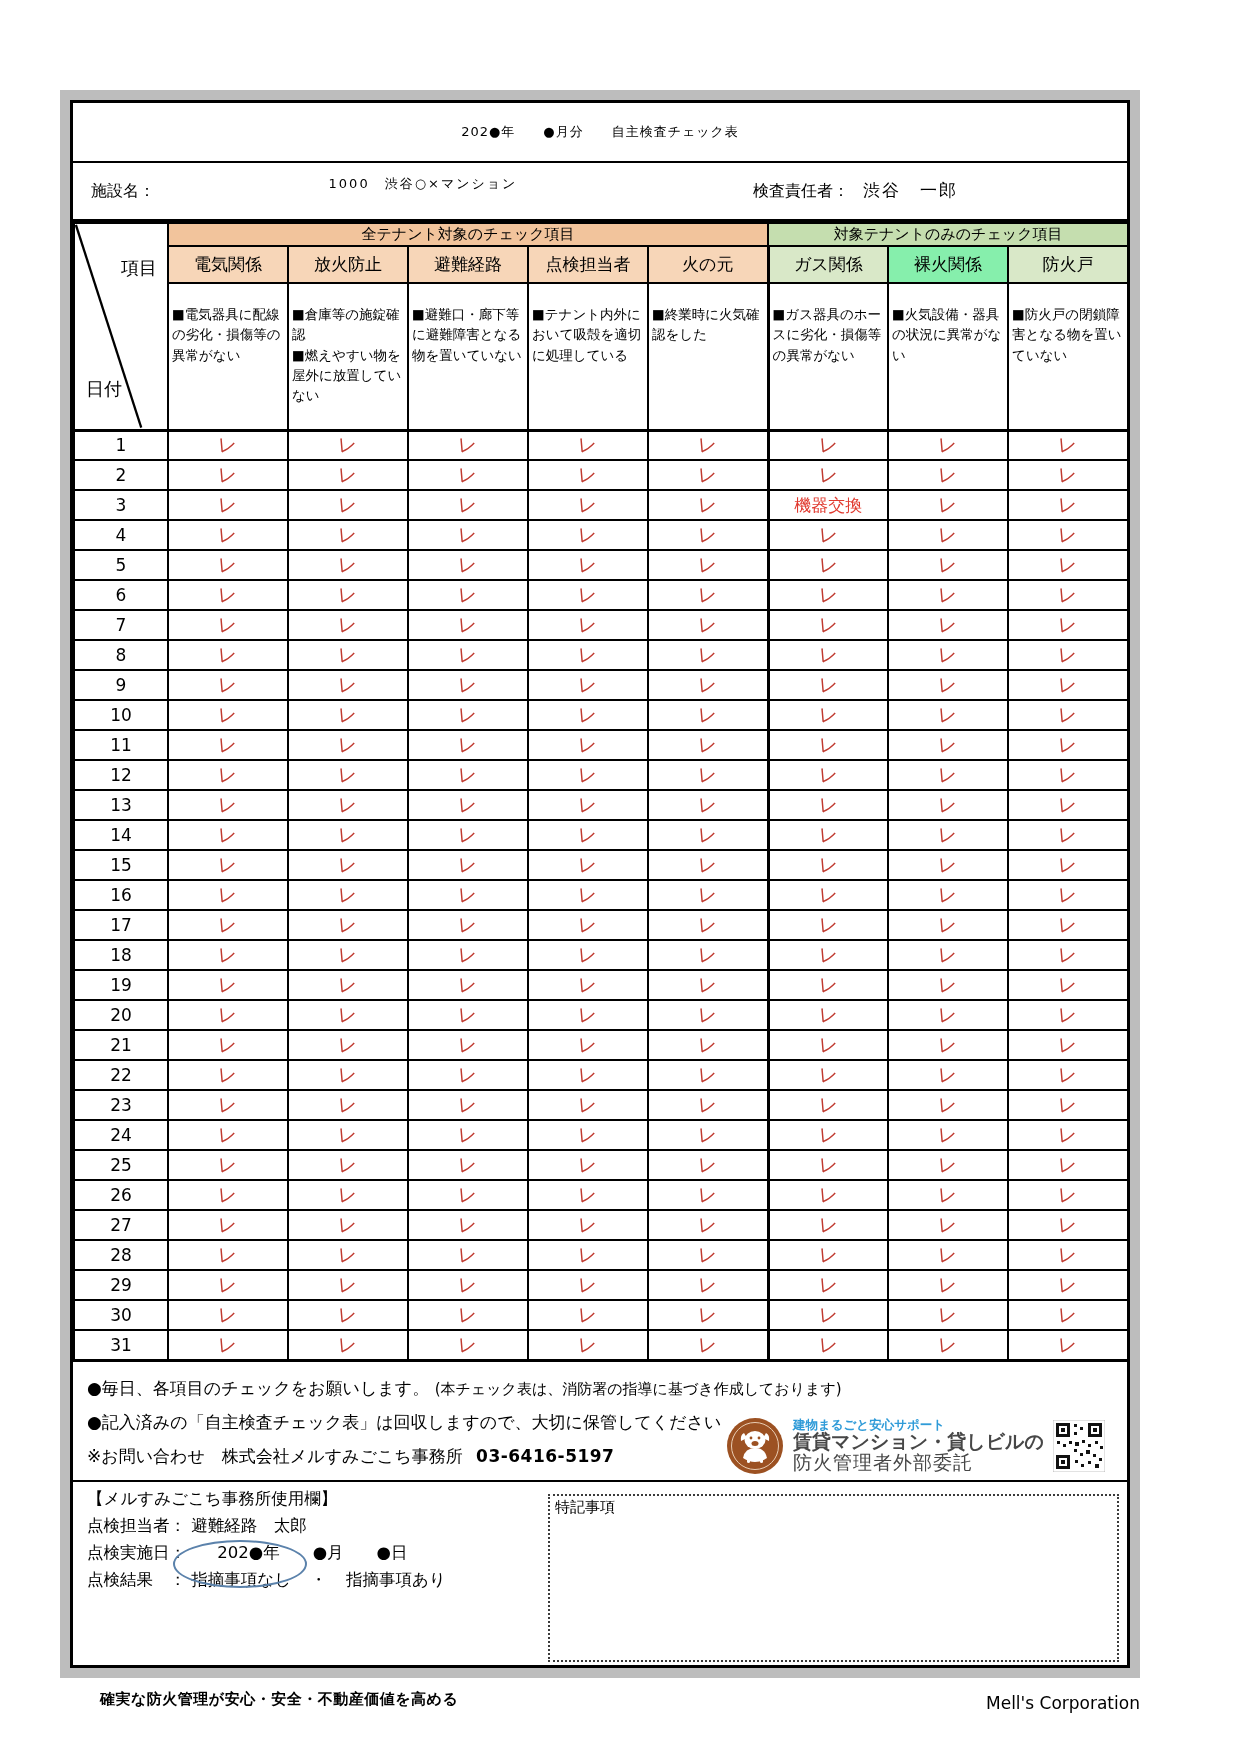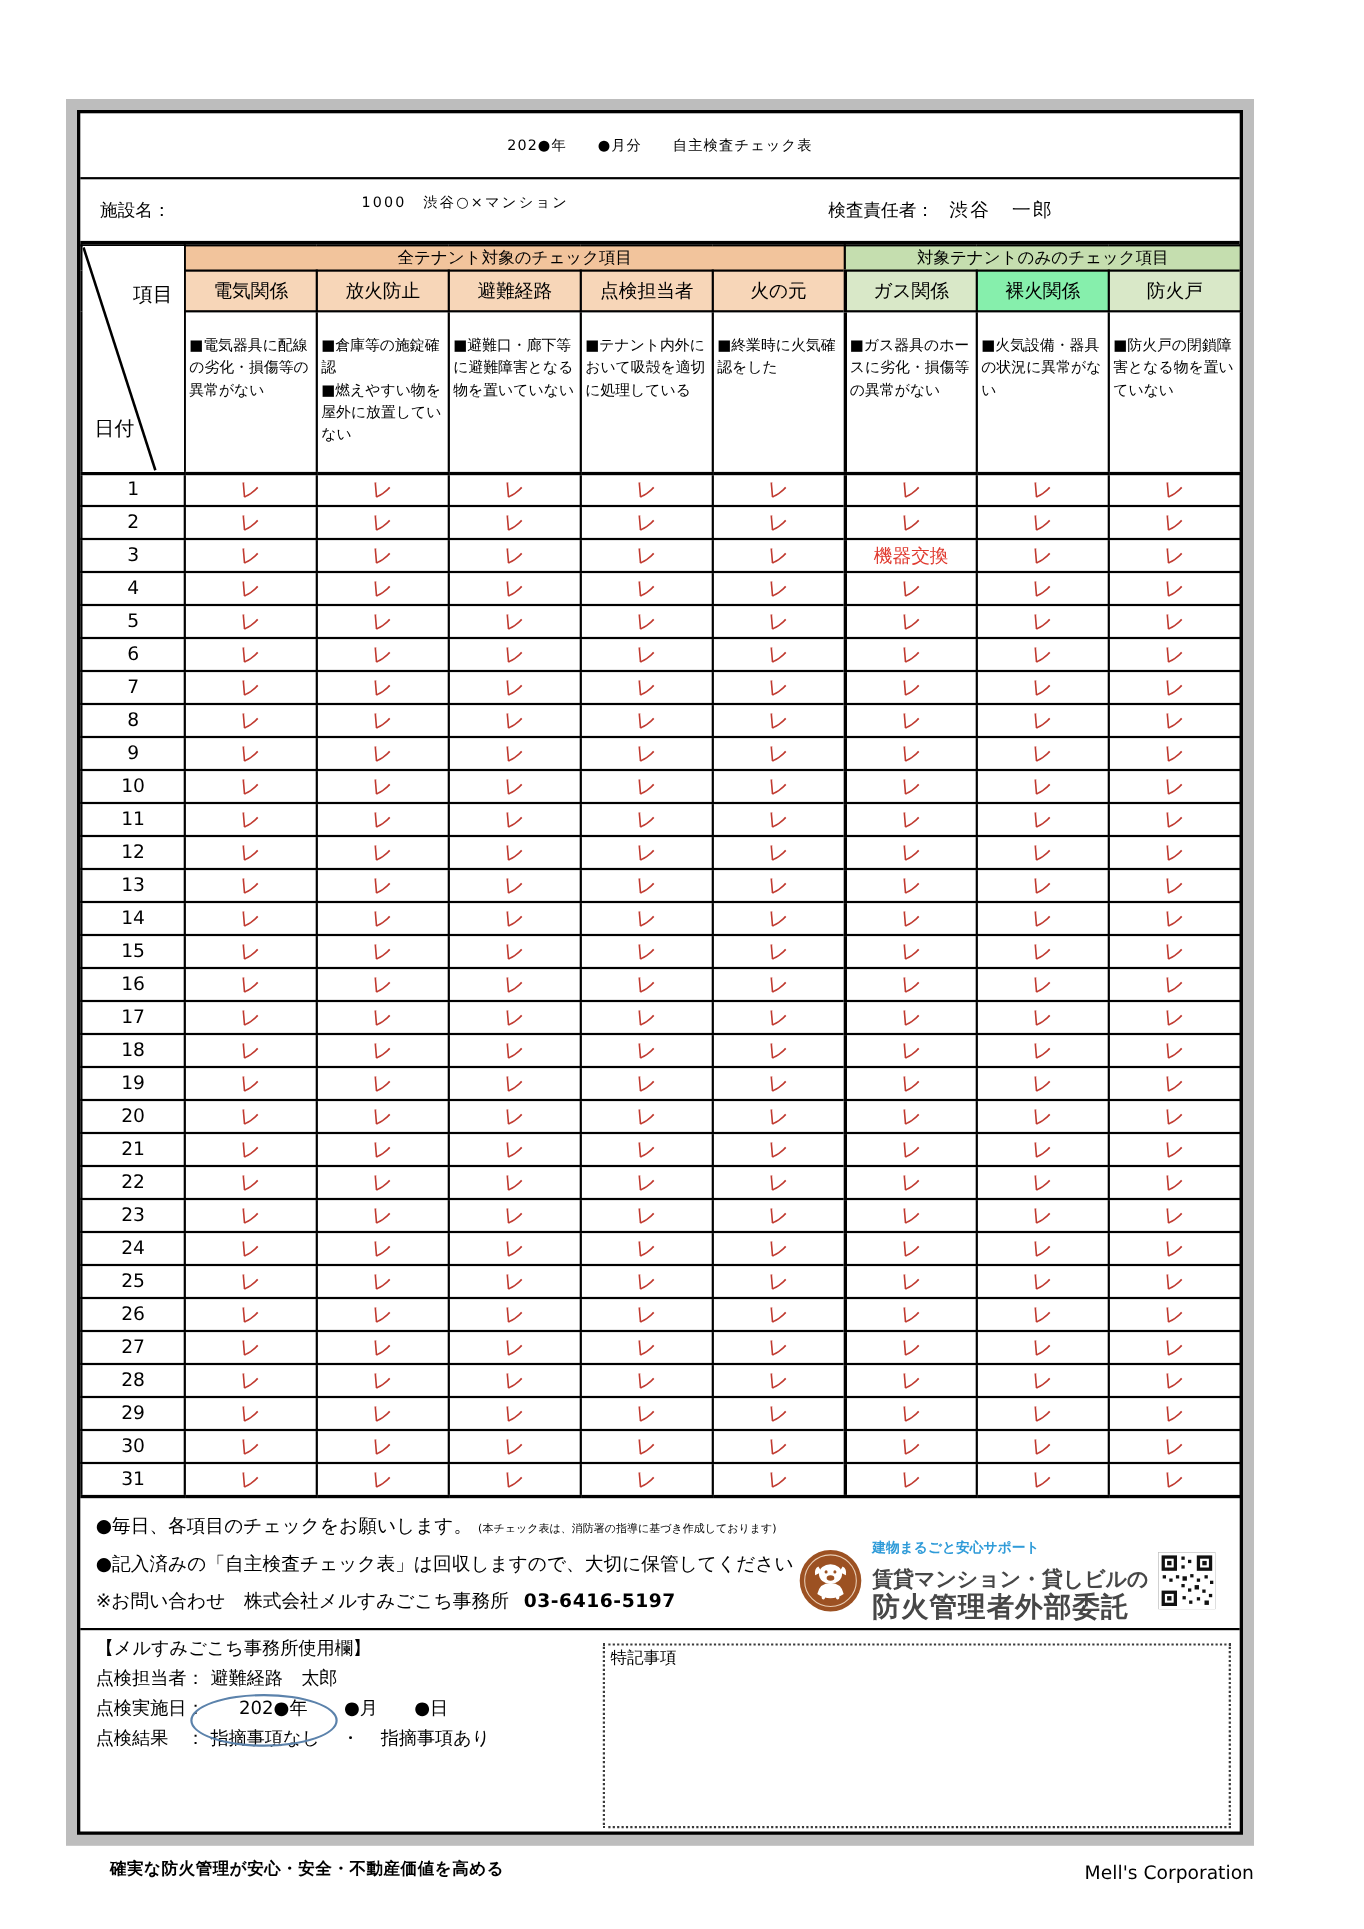--- a/index.html
+++ b/index.html
@@ -59,31 +59,31 @@
   }
   .exception-text { font-size:17px; color:#e0392e; }
   tbody tr:last-child td { border-bottom:3px solid #000; }
 
   
   .notes {
     position:relative; height:120px; border-bottom:2px solid #000;
     padding:9px 0 0 14px; font-size:17px;
   }
   .note-line { height:34px; line-height:34px; white-space:nowrap; }
-  .note-sub { font-size:10px; }
+  .note-sub { font-size:15px; }
   .phone { font-weight:bold; margin-left:8px; letter-spacing:.5px; }
 
   .logo-block {
     position:absolute; right:22px; bottom:5px;
     display:flex; align-items:center; gap:9px; background:#fff;
   }
   .logo-text { line-height:1.1; }
-  .logo-tag { color:#2f9bd8; font-size:12.5px; font-weight:bold; margin-bottom:12px; }
+  .logo-tag { color:#2f9bd8; font-size:12.5px; font-weight:bold; margin-bottom:0; }
   .logo-l1 { color:#474747; font-size:19px; font-weight:bold; }
-  .logo-l2 { color:#474747; font-size:25px; font-weight:bold; letter-spacing:1px; }
+  .logo-l2 { color:#474747; font-size:19px; font-weight:normal; letter-spacing:1px; }
 
   
   .office { position:relative; flex:1; padding:3px 0 0 14px; font-size:16.5px; }
   .office-line { height:27px; line-height:27px; white-space:nowrap; }
   .date-val { margin-left:26px; }
   .result-ellipse {
     position:absolute; left:100px; top:58px; width:134px; height:48px;
     border:2.5px solid #5b82ab; border-radius:50%;
   }
   .res-sep { margin:0 14px; }

